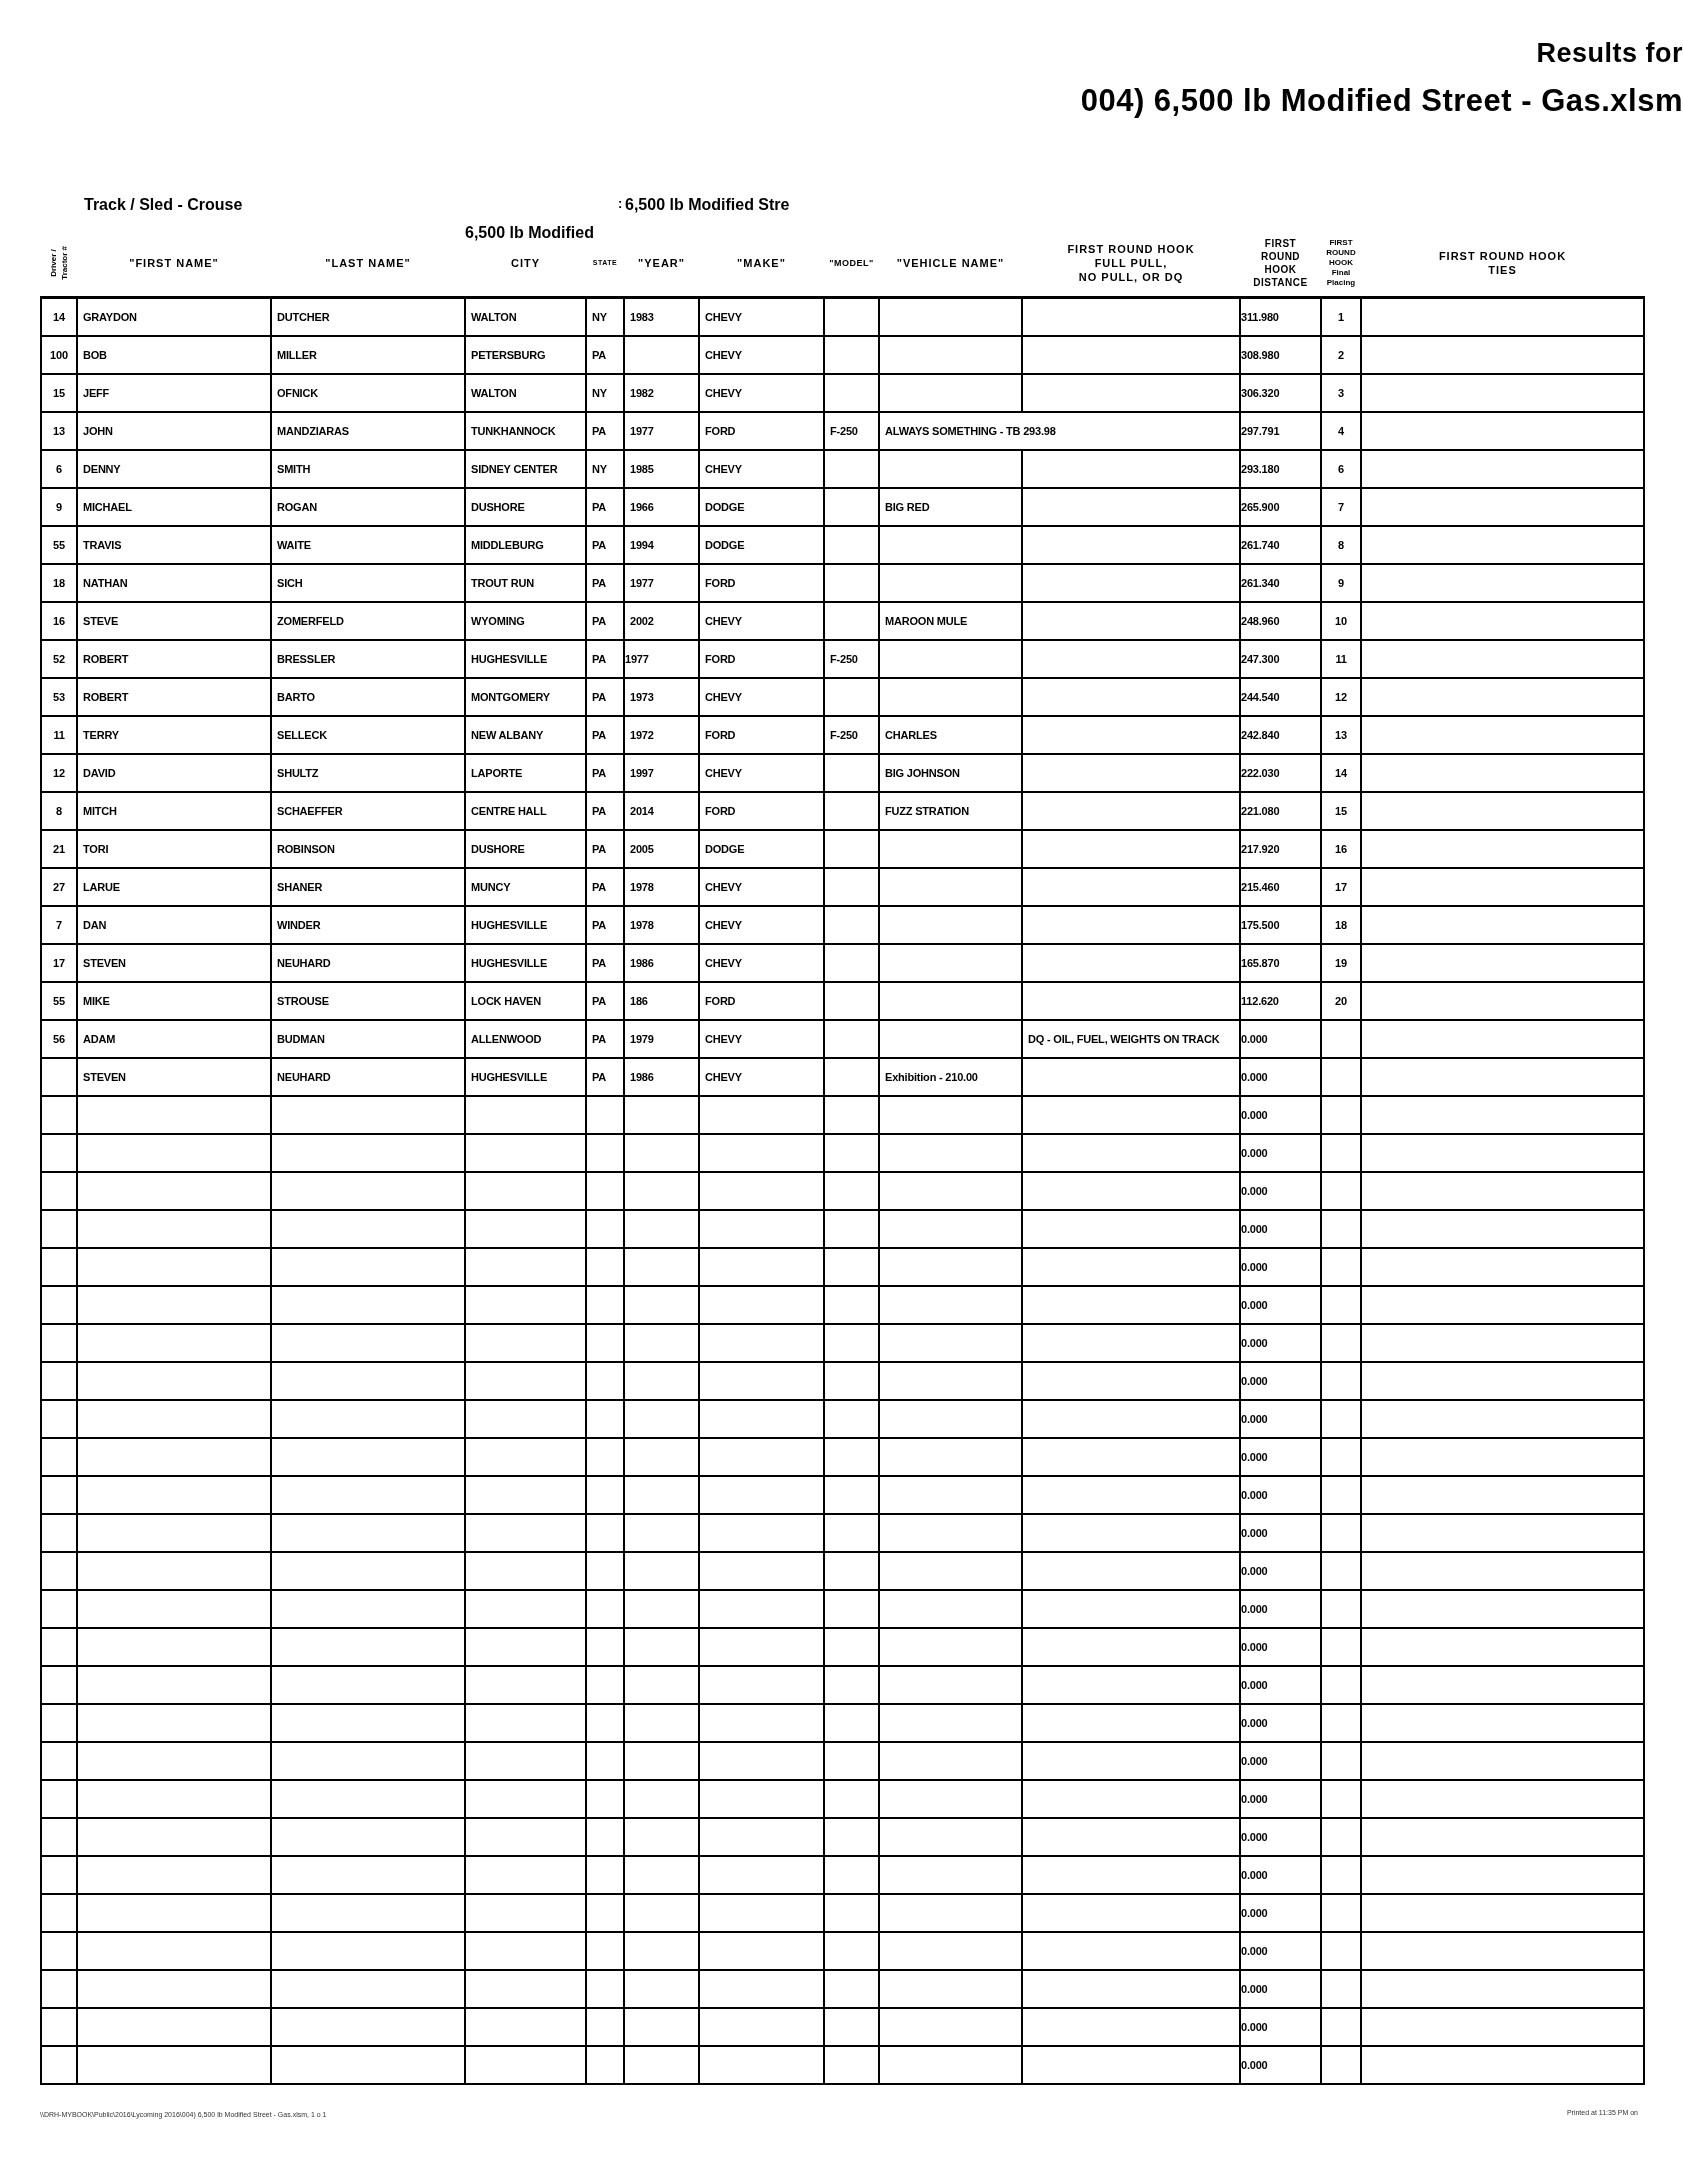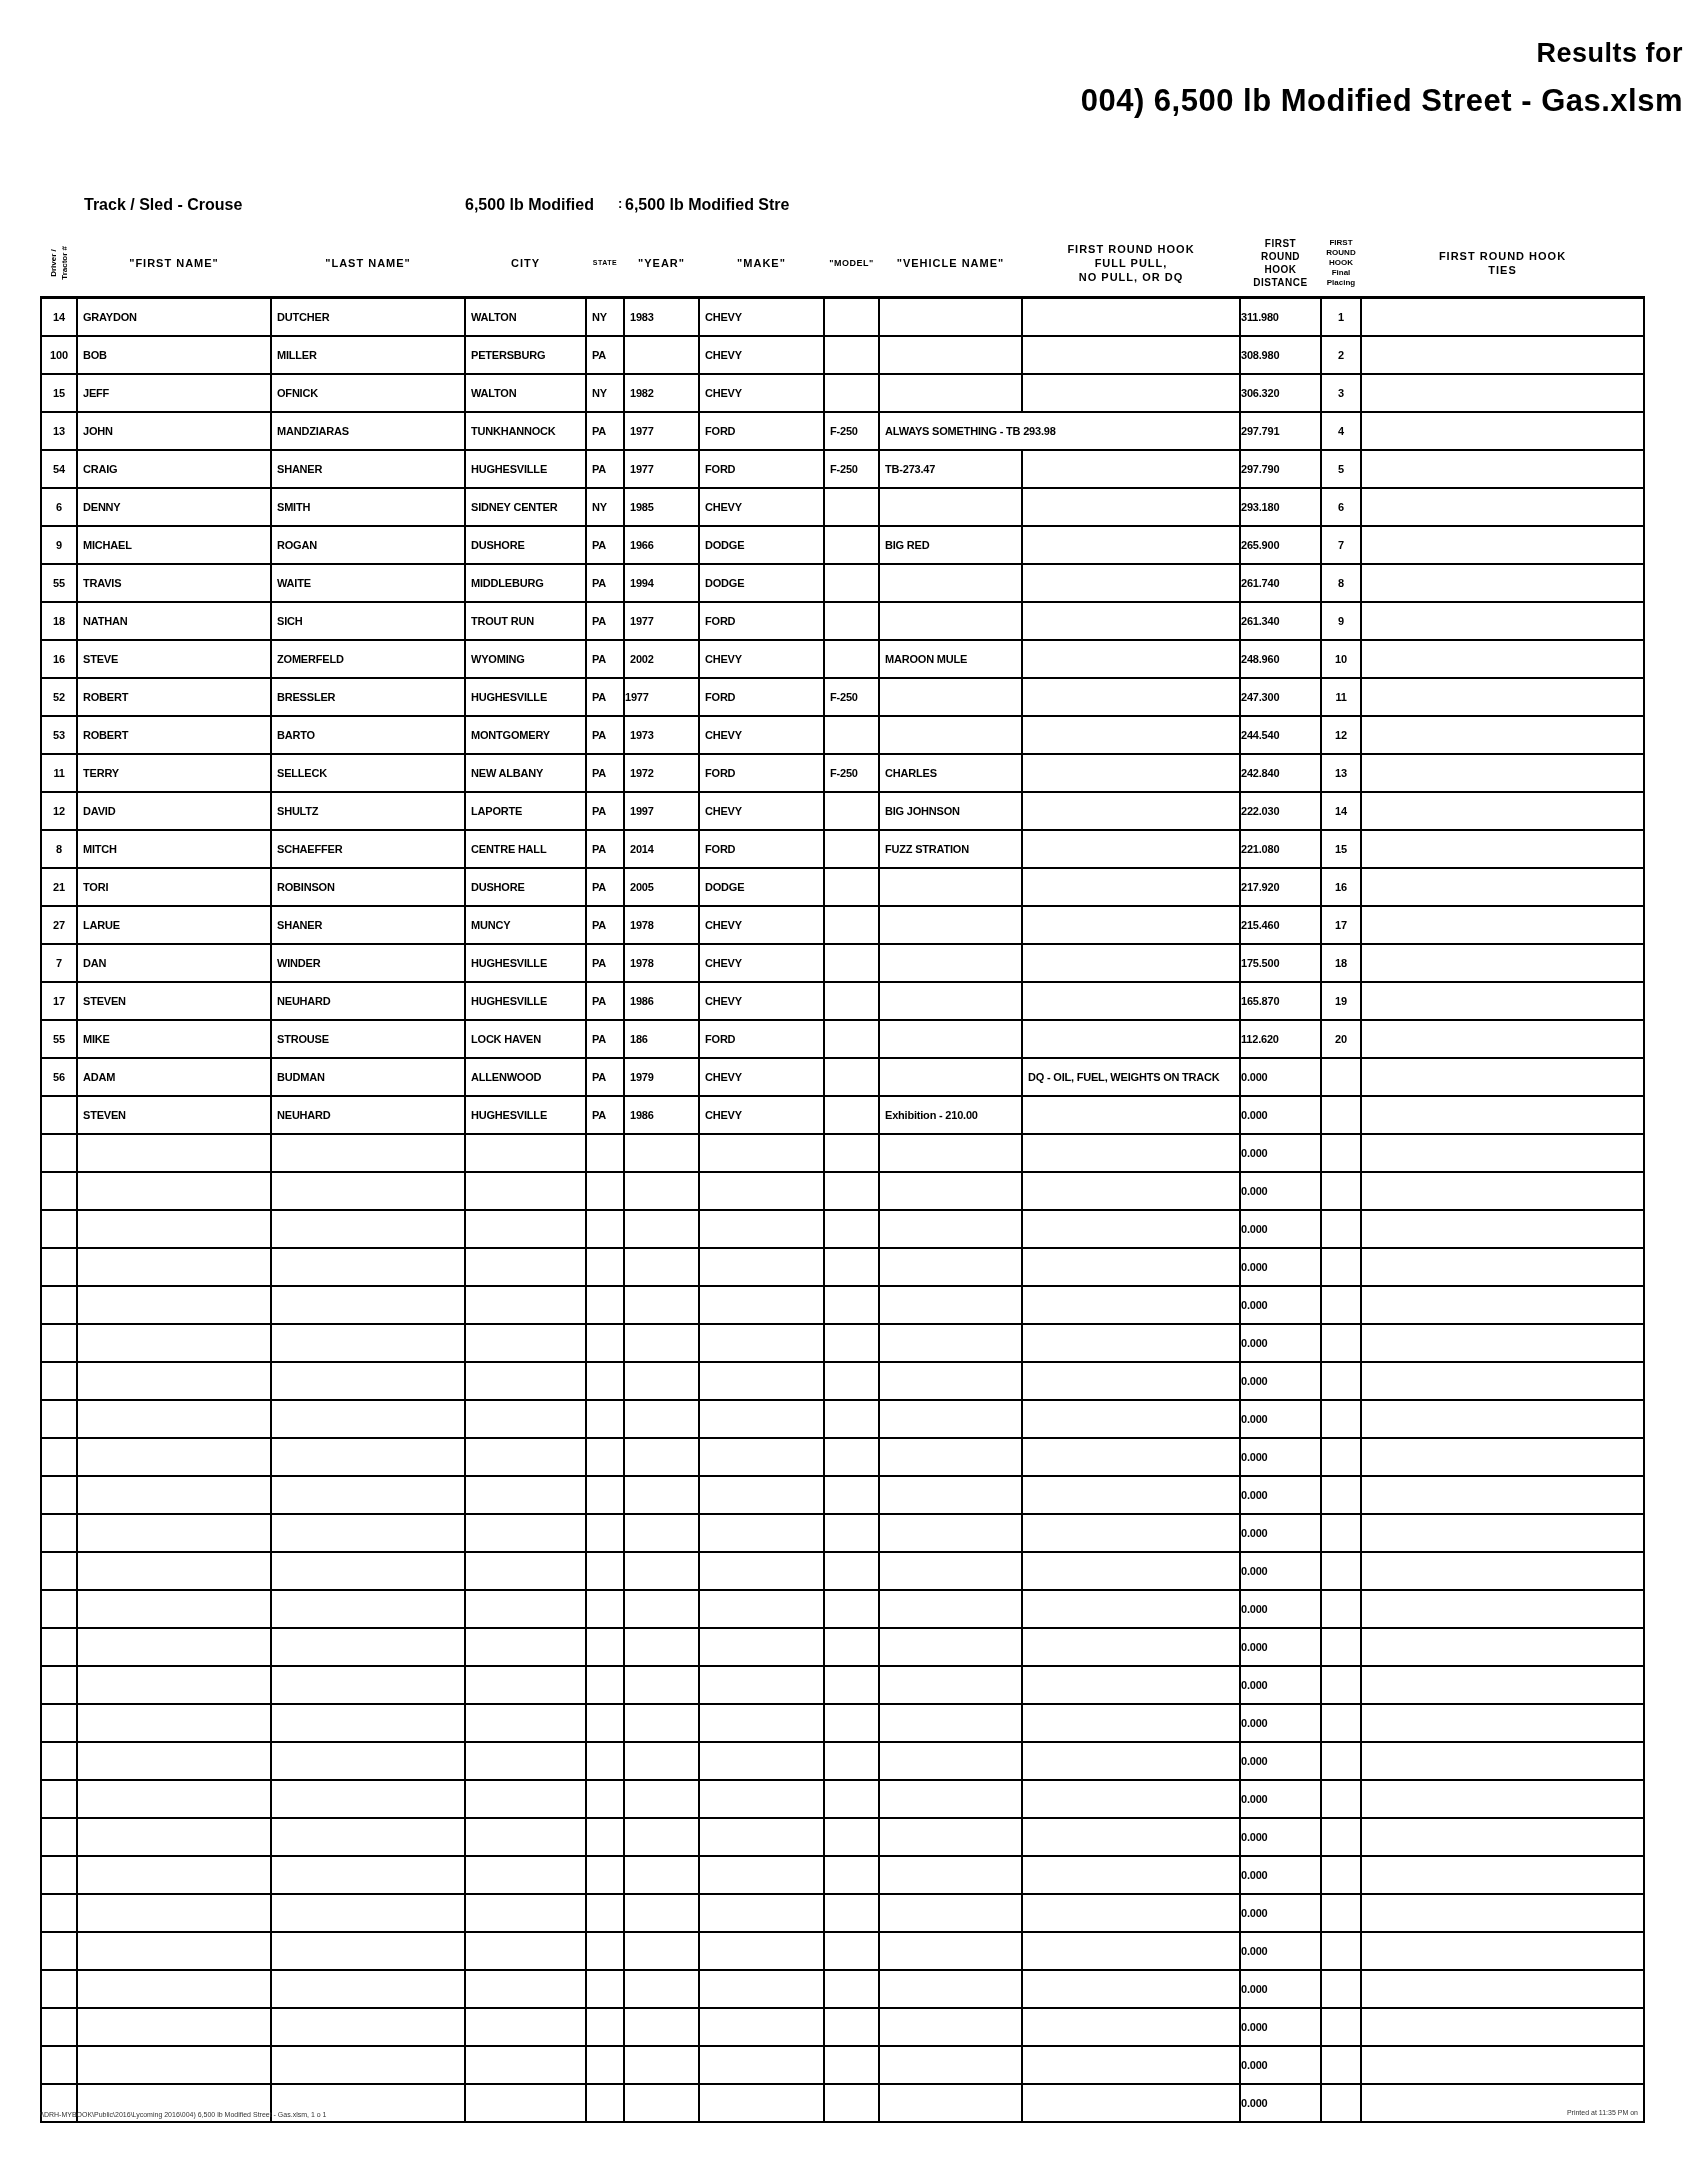--- a/index.html
+++ b/index.html
@@ -7,21 +7,21 @@
     width:1683px; height:2178px; position:relative;
     background:#ffffff; color:#000;
     font-family:"Liberation Sans", sans-serif;
   }
   .title-block { position:absolute; top:38px; left:0; width:1683px; text-align:right; }
   .title-line1 { font-size:27px; font-weight:bold; letter-spacing:0.5px; }
   .title-line2 { font-size:31px; font-weight:bold; margin-top:14px; letter-spacing:0.5px; }
 
   .info-row { position:absolute; top:196px; left:0; width:1683px; height:22px;padding-left:6px; }
   .info-track { position:absolute; left:84px; font-size:16px; font-weight:bold; }
-  .info-class-label { position:absolute; left:465px; font-size:16px; font-weight:bold; }
+  .info-class-label { position:absolute; left:465px; font-size:16px; font-weight:bold;margin-top:28px; }
   .info-class-sep { position:absolute; left:618px; font-size:13px; font-weight:bold; }
   .info-class-name { position:absolute; left:625px; font-size:16px; font-weight:bold; }
 
   .results-table { position:absolute; top:230px; left:40px; border-collapse:collapse; table-layout:fixed; width:1602px; }
   thead tr { height:67px; }
   thead th {
     border:none; border-bottom:3px solid #000;
     vertical-align:middle; text-align:center; padding:0;
     font-size:11px; font-weight:bold; letter-spacing:1px; white-space:pre-line; line-height:14px;
   }
@@ -162,35 +162,20 @@
         <td>PA</td>
         <td>1977</td>
         <td>FORD</td>
         <td>F-250</td>
         <td colspan="2" class="spill">ALWAYS SOMETHING - TB 293.98</td>
         <td class="c-right">297.791</td>
         <td class="c-center">4</td>
         <td></td>
       </tr>
       <tr>
-        <td class="c-center">54</td>
-        <td>CRAIG</td>
-        <td>SHANER</td>
-        <td>HUGHESVILLE</td>
-        <td>PA</td>
-        <td>1977</td>
-        <td>FORD</td>
-        <td>F-250</td>
-        <td>TB-273.47</td>
-        <td></td>
-        <td class="c-right">297.790</td>
-        <td class="c-center">5</td>
-        <td></td>
-      </tr>
-      <tr>
         <td class="c-center">6</td>
         <td>DENNY</td>
         <td>SMITH</td>
         <td>SIDNEY CENTER</td>
         <td>NY</td>
         <td>1985</td>
         <td>CHEVY</td>
         <td></td>
         <td></td>
         <td></td>

